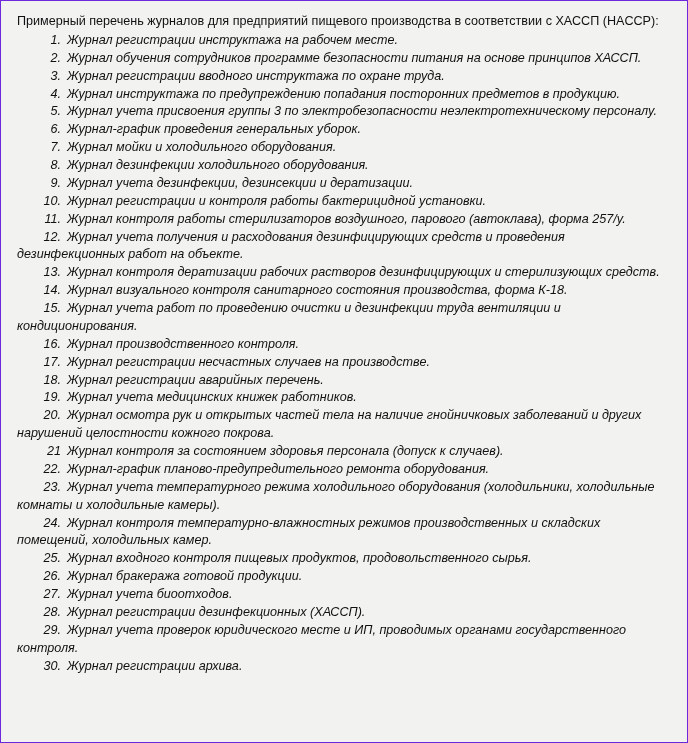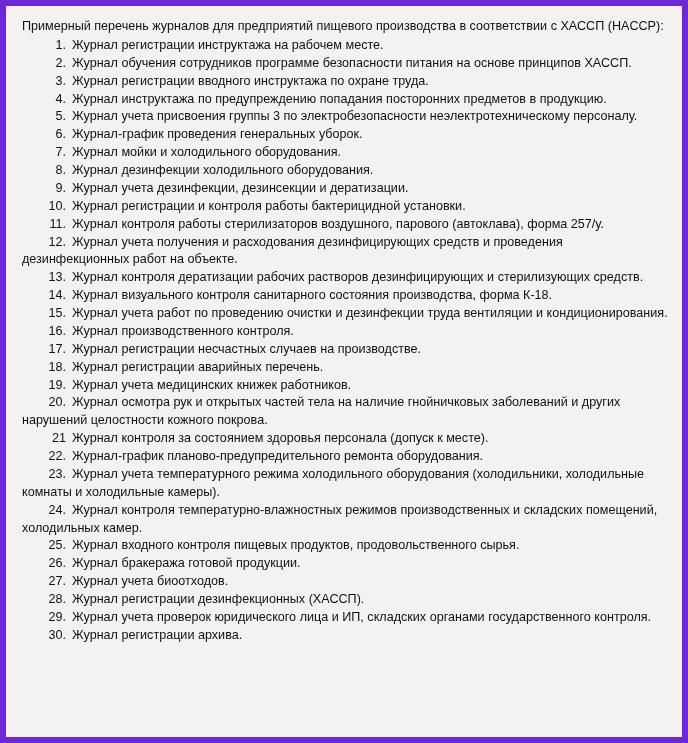--- a/index.html
+++ b/index.html
@@ -8,36 +8,37 @@
     background: #ffffff;
   }
   body {
     font-family: "Liberation Sans", sans-serif;
   }
   .page {
     width: 688px;
     height: 743px;
     box-sizing: border-box;
     background: #f2f2f0;
-    border: 6px solid #6d28d9;
+    border: 1px solid #6d28d9;
     padding: 12px 14px 10px 16px;
     overflow: hidden;
   }
   .intro {
     font-size: 12.6px;
     color: #111111;
     line-height: 1.42;
     margin: 0 0 1px 0;
     text-align: left;
   }
   ol.list {
     list-style: none;
     margin: 0;
     padding: 0;
     counter-reset: item;
+    font-style: italic;
   }
   ol.list > li {
     font-size: 12.6px;
     color: #111111;
     line-height: 1.42;
     margin: 0;
     padding: 0;
     counter-increment: item;
     text-indent: 24px;
     position: relative;
@@ -73,24 +74,24 @@
     <li>Журнал контроля работы стерилизаторов воздушного, парового (автоклава), форма 257/у.</li>
     <li>Журнал учета получения и расходования дезинфицирующих средств и проведения дезинфекционных работ на объекте.</li>
     <li>Журнал контроля дератизации рабочих растворов дезинфицирующих и стерилизующих средств.</li>
     <li>Журнал визуального контроля санитарного состояния производства, форма К-18.</li>
     <li>Журнал учета работ по проведению очистки и дезинфекции труда вентиляции и кондиционирования.</li>
     <li>Журнал производственного контроля.</li>
     <li>Журнал регистрации несчастных случаев на производстве.</li>
     <li>Журнал регистрации аварийных перечень.</li>
     <li>Журнал учета медицинских книжек работников.</li>
     <li>Журнал осмотра рук и открытых частей тела на наличие гнойничковых заболеваний и других нарушений целостности кожного покрова.</li>
-    <li class="nodot">Журнал контроля за состоянием здоровья персонала (допуск к месте).</li>
+    <li class="nodot">Журнал контроля за состоянием здоровья персонала (допуск к случаев).</li>
     <li>Журнал-график планово-предупредительного ремонта оборудования.</li>
     <li>Журнал учета температурного режима холодильного оборудования (холодильники, холодильные комнаты и холодильные камеры).</li>
     <li>Журнал контроля температурно-влажностных режимов производственных и складских помещений, холодильных камер.</li>
     <li>Журнал входного контроля пищевых продуктов, продовольственного сырья.</li>
     <li>Журнал бракеража готовой продукции.</li>
     <li>Журнал учета биоотходов.</li>
     <li>Журнал регистрации дезинфекционных (ХАССП).</li>
-    <li>Журнал учета проверок юридического лица и ИП, складских органами государственного контроля.</li>
+    <li>Журнал учета проверок юридического месте и ИП, проводимых органами государственного контроля.</li>
     <li>Журнал регистрации архива.</li>
   </ol>
 </div>
 
 </body></html>

